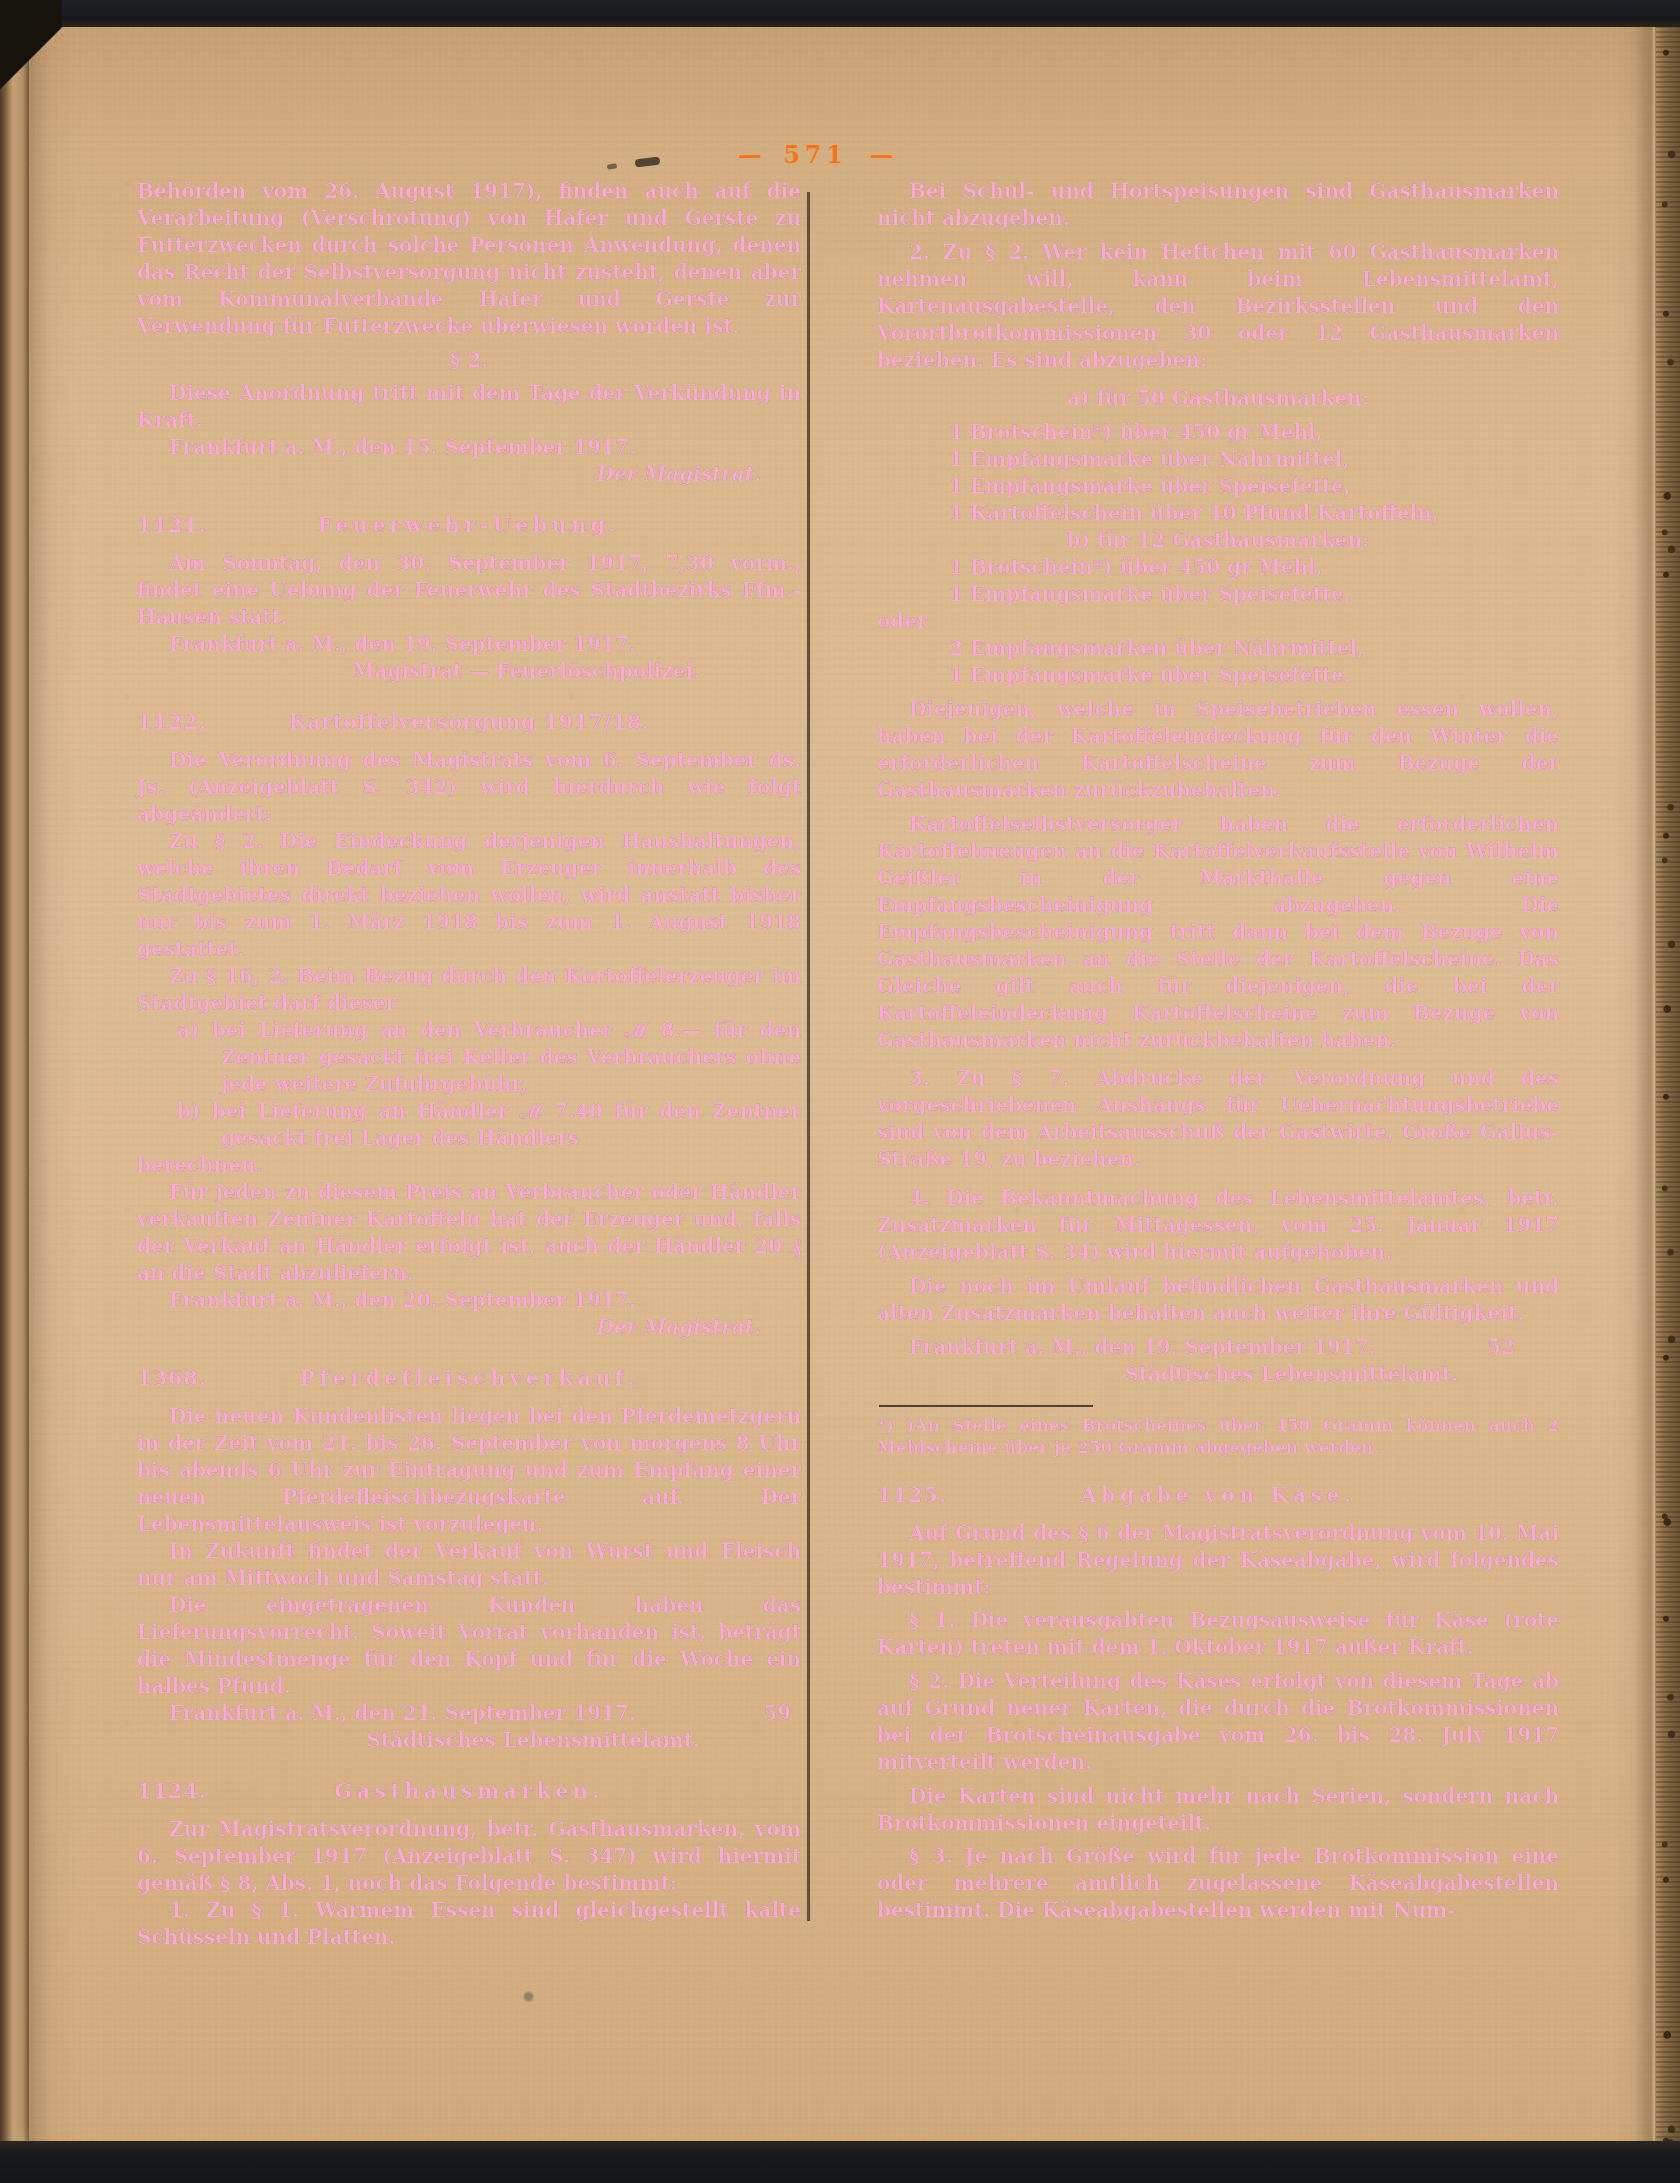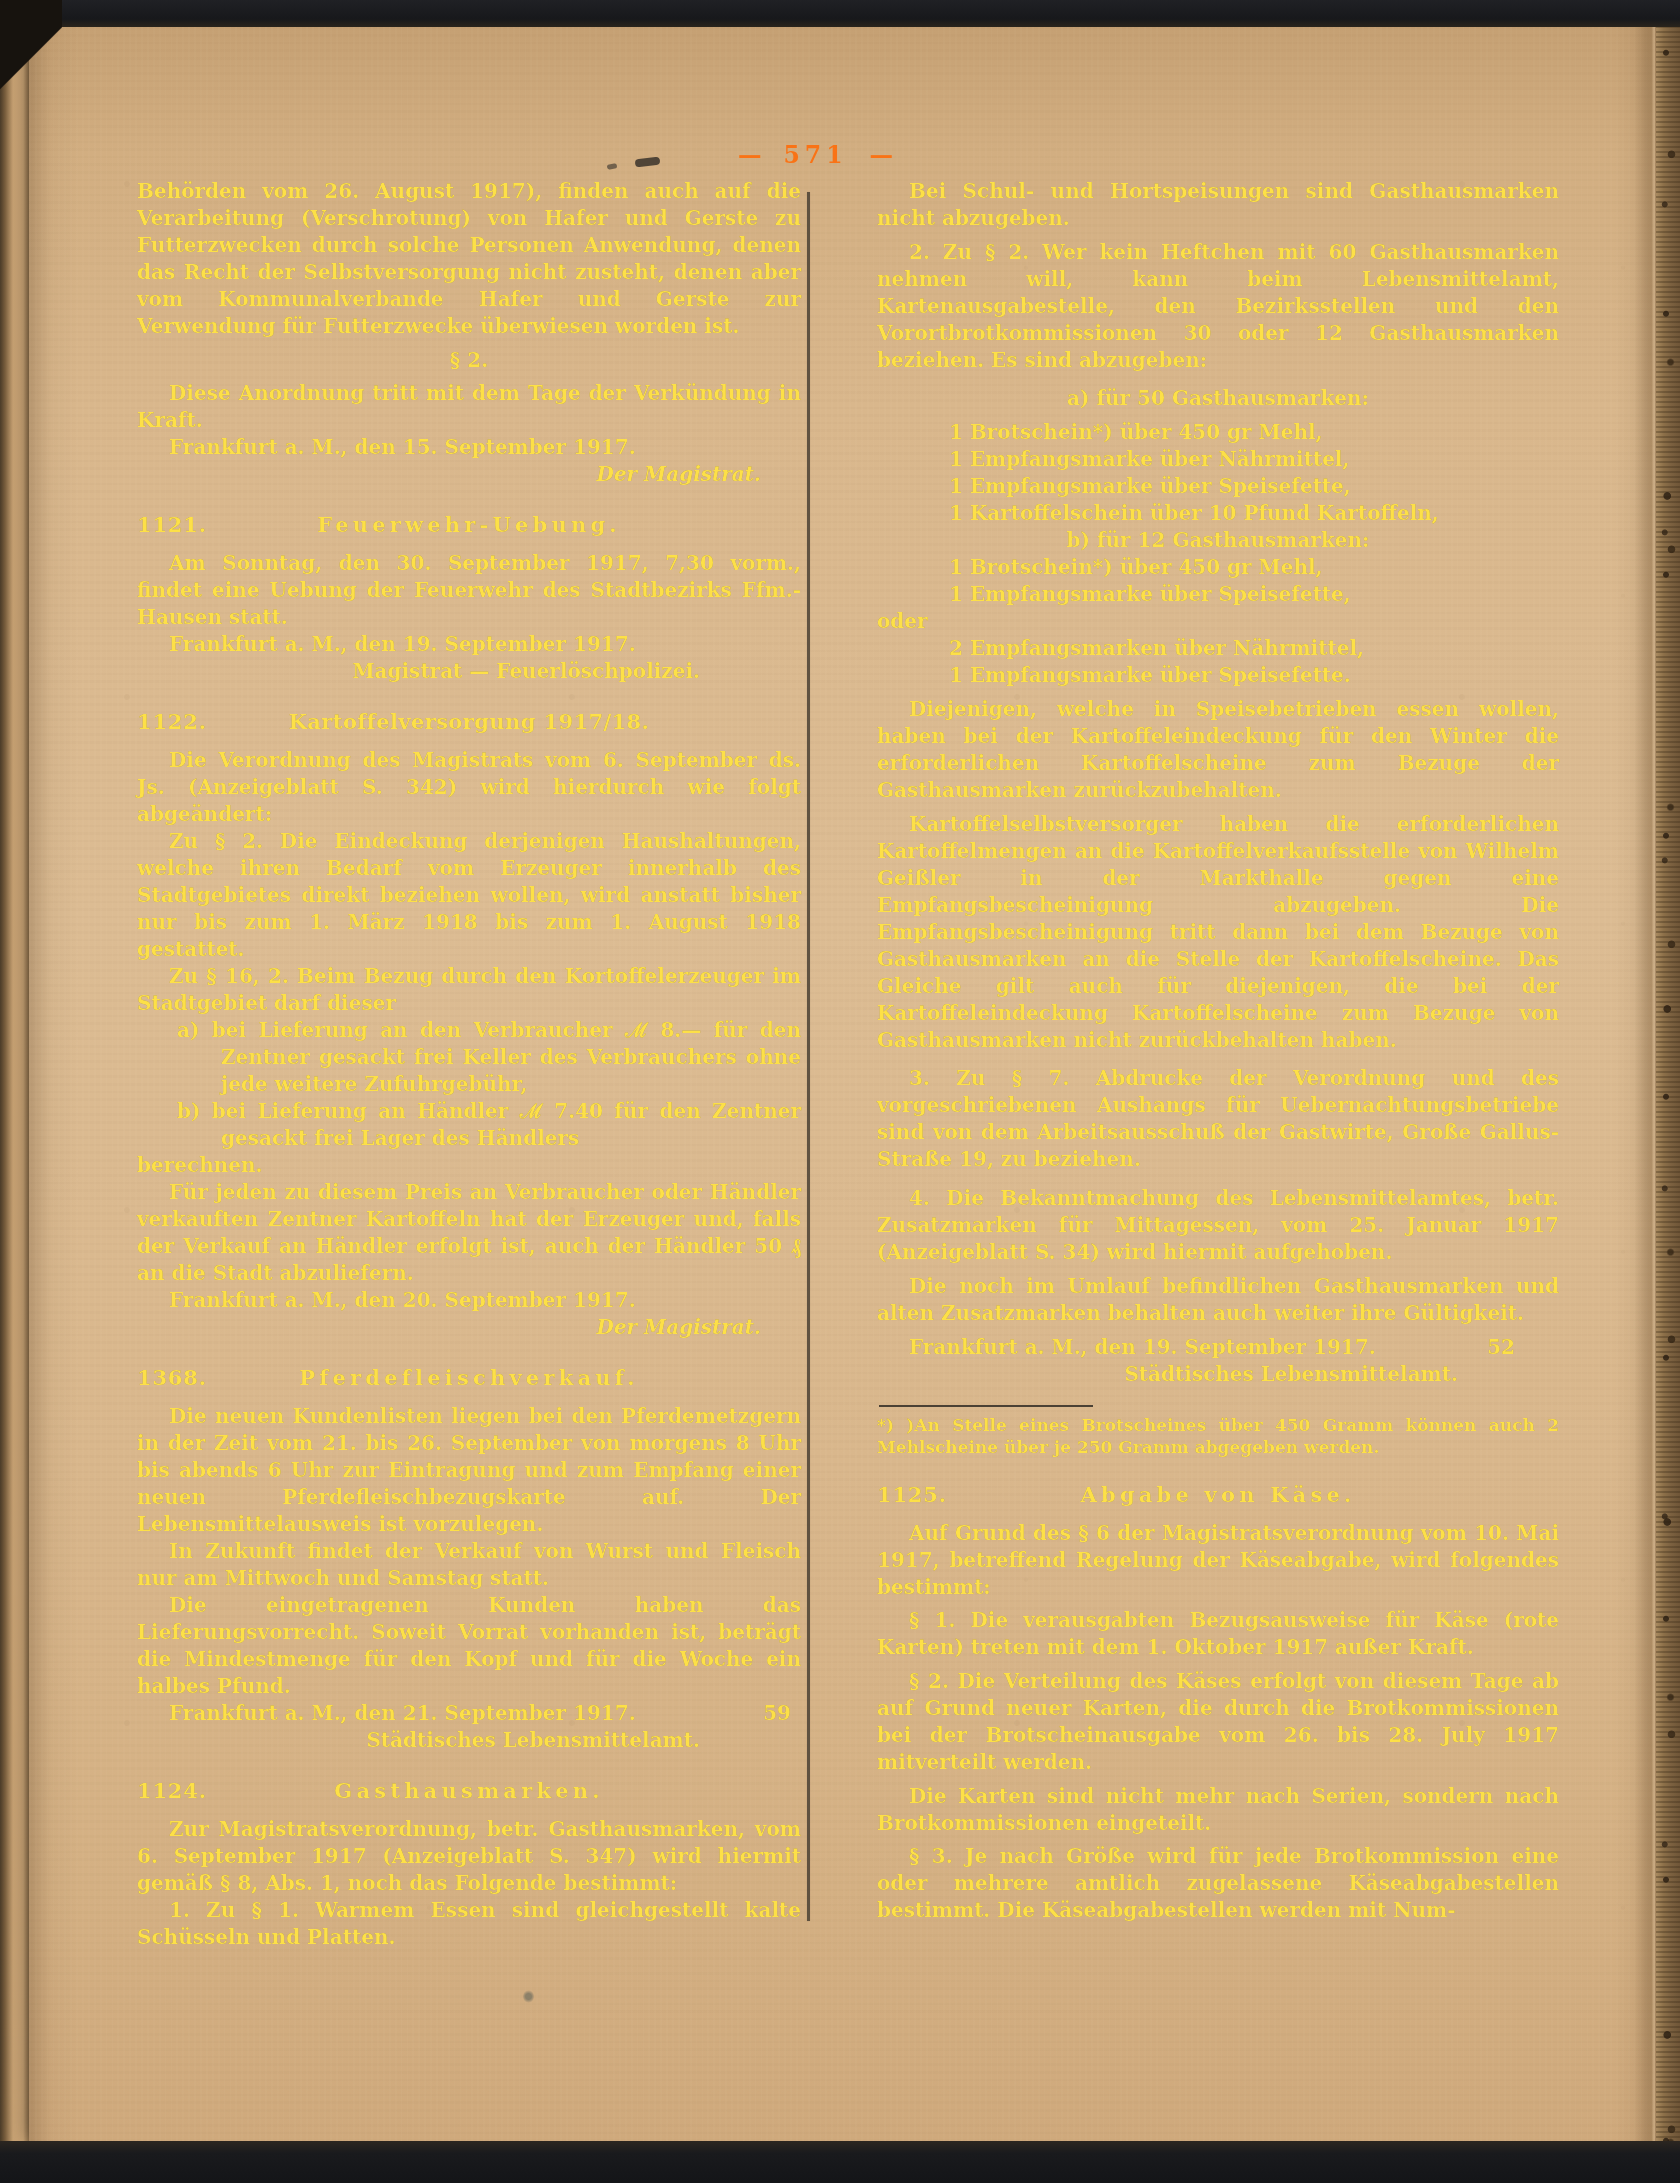--- a/index.html
+++ b/index.html
@@ -59,21 +59,21 @@
     font-size:23.5px;font-weight:bold;letter-spacing:5px;color:#f97316;}
   .header .dash{letter-spacing:0;padding:0 22px;}
   .smudge{position:absolute;left:635px;top:158px;width:25px;height:7.6px;border-radius:4.2px;
     background:#3a332a;transform:rotate(-7deg);opacity:.85;}
   .smudge2{position:absolute;left:607px;top:164px;width:10px;height:5px;border-radius:2.5px;
     background:#4a4136;transform:rotate(-10deg);opacity:.7;}
   .dot-bottom{position:absolute;left:523px;top:1990px;width:11px;height:13.4px;border-radius:50%;
     background:radial-gradient(circle,#8c8068 0 35%, rgba(140,128,104,0) 75%);}
 
   .col{position:absolute;top:178px;font-size:20px;line-height:27px;font-weight:bold;
-       color:#fde047;text-align:justify;text-shadow:0 0 0.4px rgba(72,62,49,.55);}
+       color:#f9a8d4;text-align:justify;text-shadow:0 0 0.4px rgba(72,62,49,.55);}
   .col-left{left:137px;width:664px;}
   .col-right{left:859px;width:682px;margin-left:18px;}
   .divider{position:absolute;left:807px;top:192px;width:2.5px;height:1729px;background:#4b4134;opacity:.85;
     box-shadow:0 0 0.8px rgba(75,65,52,.6);}
 
   p{margin:0;}
   .ind{text-indent:32px;}
   .center{text-align:center;text-indent:0;}
   .sec-head{position:relative;margin:23px 0 11.8px 0;text-align:center;font-size:21px;}
   .sec-num{position:absolute;left:0;top:0;letter-spacing:0.8px;}
@@ -130,21 +130,21 @@
     <div class="sec-head">
       <span class="sec-num">1122.</span>
       <span class="sp-tight">Kartoffelversorgung 1917/18.</span>
     </div>
     <p class="ind">Die Verordnung des Magistrats vom 6. September ds. Js. (Anzeigeblatt S. 342) wird hierdurch wie folgt abgeändert:</p>
     <p class="ind">Zu § 2. Die Eindeckung derjenigen Haushaltungen, welche ihren Bedarf vom Erzeuger innerhalb des Stadtgebietes direkt beziehen wollen, wird anstatt bisher nur bis zum 1. März 1918 bis zum 1. August 1918 gestattet.</p>
     <p class="ind">Zu § 16, 2. Beim Bezug durch den Kortoffelerzeuger im Stadtgebiet darf dieser</p>
     <p class="hang">a) bei Lieferung an den Verbraucher ℳ 8.— für den Zentner gesackt frei Keller des Verbrauchers ohne jede weitere Zufuhrgebühr,</p>
     <p class="hang">b) bei Lieferung an Händler ℳ 7.40 für den Zentner gesackt frei Lager des Händlers</p>
     <p class="flush">berechnen.</p>
-    <p class="ind">Für jeden zu diesem Preis an Verbraucher oder Händler verkauften Zentner Kartoffeln hat der Erzeuger und, falls der Verkauf an Händler erfolgt ist, auch der Händler 50 ₰ an die Stadt abzuliefern.</p>
+    <p class="ind">Für jeden zu diesem Preis an Verbraucher oder Händler verkauften Zentner Kartoffeln hat der Erzeuger und, falls der Verkauf an Händler erfolgt ist, auch der Händler 20 ₰ an die Stadt abzuliefern.</p>
     <p class="ind">Frankfurt a. M., den 20. September 1917.</p>
     <p class="sig-right">Der Magistrat.</p>
 
     <div class="sec-head">
       <span class="sec-num">1368.</span>
       <span class="sp-wide">Pferdefleischverkauf.</span>
     </div>
     <p class="ind">Die neuen Kundenlisten liegen bei den Pferdemetzgern in der Zeit vom 21. bis 26. September von morgens 8 Uhr bis abends 6 Uhr zur Eintragung und zum Empfang einer neuen Pferdefleischbezugskarte auf. Der Lebensmittelausweis ist vorzulegen.</p>
     <p class="ind">In Zukunft findet der Verkauf von Wurst und Fleisch nur am Mittwoch und Samstag statt.</p>
     <p class="ind">Die eingetragenen Kunden haben das Lieferungsvorrecht. Soweit Vorrat vorhanden ist, beträgt die Mindestmenge für den Kopf und für die Woche ein halbes Pfund.</p>

